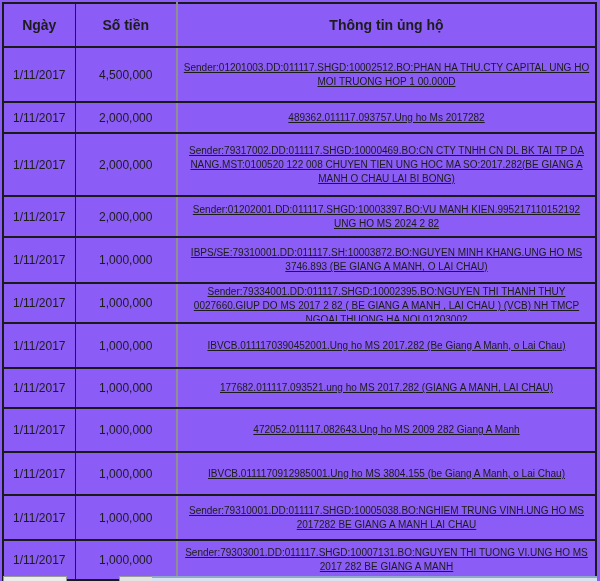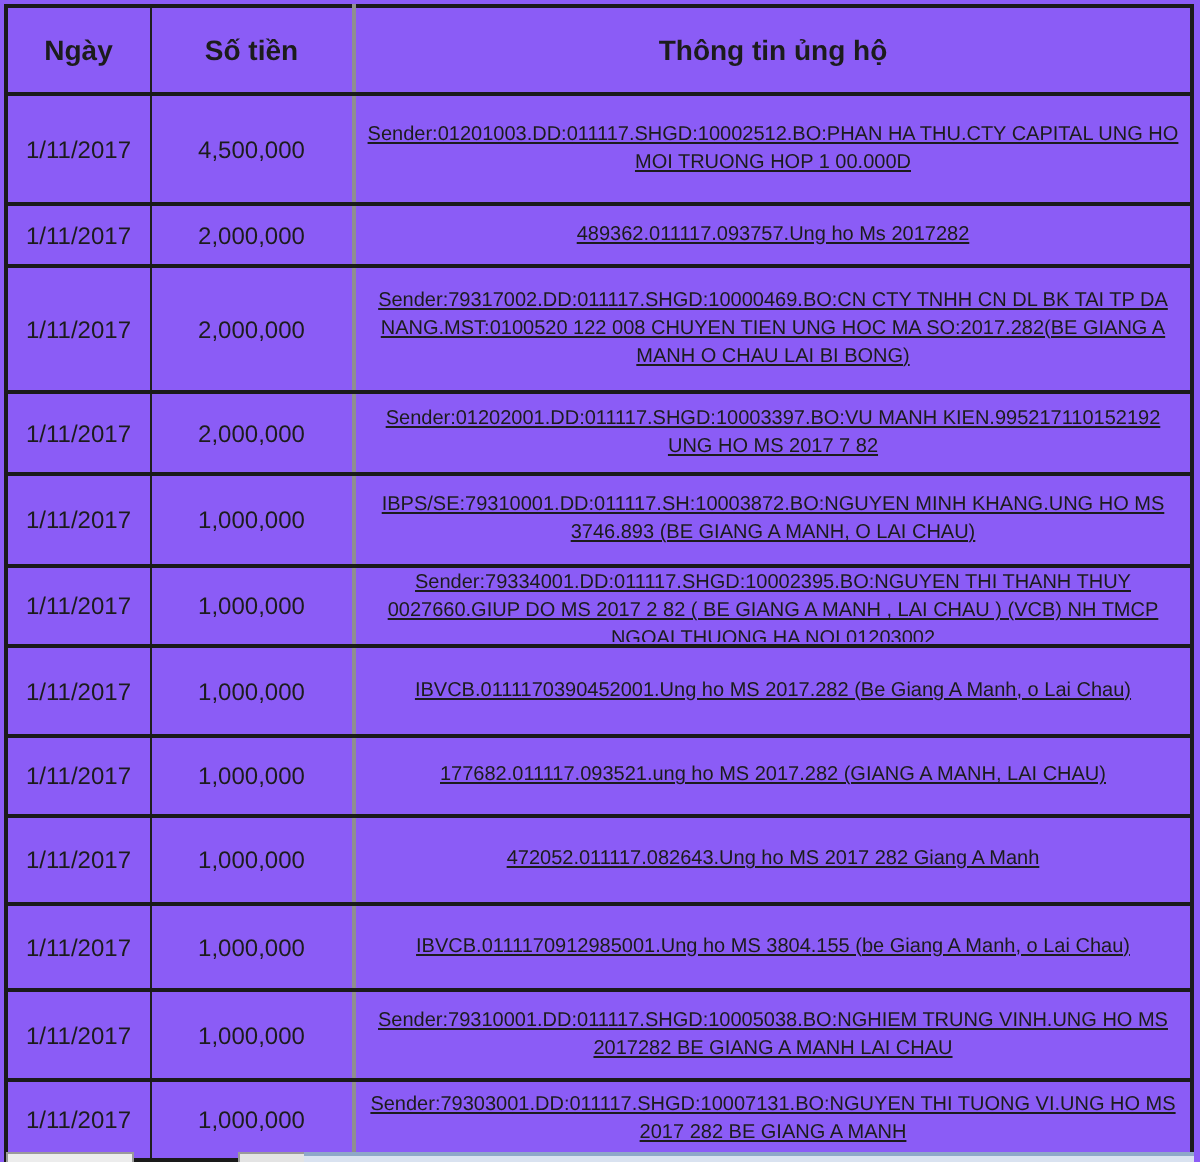--- a/index.html
+++ b/index.html
@@ -132,21 +132,21 @@
           </td>
         </tr>
         <tr>
           <td class="col-date">
             <div class="cell-inner">1/11/2017</div>
           </td>
           <td class="col-amount">
             <div class="cell-inner">2,000,000</div>
           </td>
           <td class="col-info">
-            <div class="cell-inner">Sender:01202001.DD:011117.SHGD:10003397.BO:VU MANH KIEN.995217110152192 UNG HO MS 2017 7 82</div>
+            <div class="cell-inner">Sender:01202001.DD:011117.SHGD:10003397.BO:VU MANH KIEN.995217110152192 UNG HO MS 2024 2 82</div>
           </td>
         </tr>
         <tr>
           <td class="col-date">
             <div class="cell-inner">1/11/2017</div>
           </td>
           <td class="col-amount">
             <div class="cell-inner">1,000,000</div>
           </td>
           <td class="col-info">
@@ -187,21 +187,21 @@
           </td>
         </tr>
         <tr>
           <td class="col-date">
             <div class="cell-inner">1/11/2017</div>
           </td>
           <td class="col-amount">
             <div class="cell-inner">1,000,000</div>
           </td>
           <td class="col-info">
-            <div class="cell-inner">472052.011117.082643.Ung ho MS 2017 282 Giang A Manh</div>
+            <div class="cell-inner">472052.011117.082643.Ung ho MS 2009 282 Giang A Manh</div>
           </td>
         </tr>
         <tr>
           <td class="col-date">
             <div class="cell-inner">1/11/2017</div>
           </td>
           <td class="col-amount">
             <div class="cell-inner">1,000,000</div>
           </td>
           <td class="col-info">

